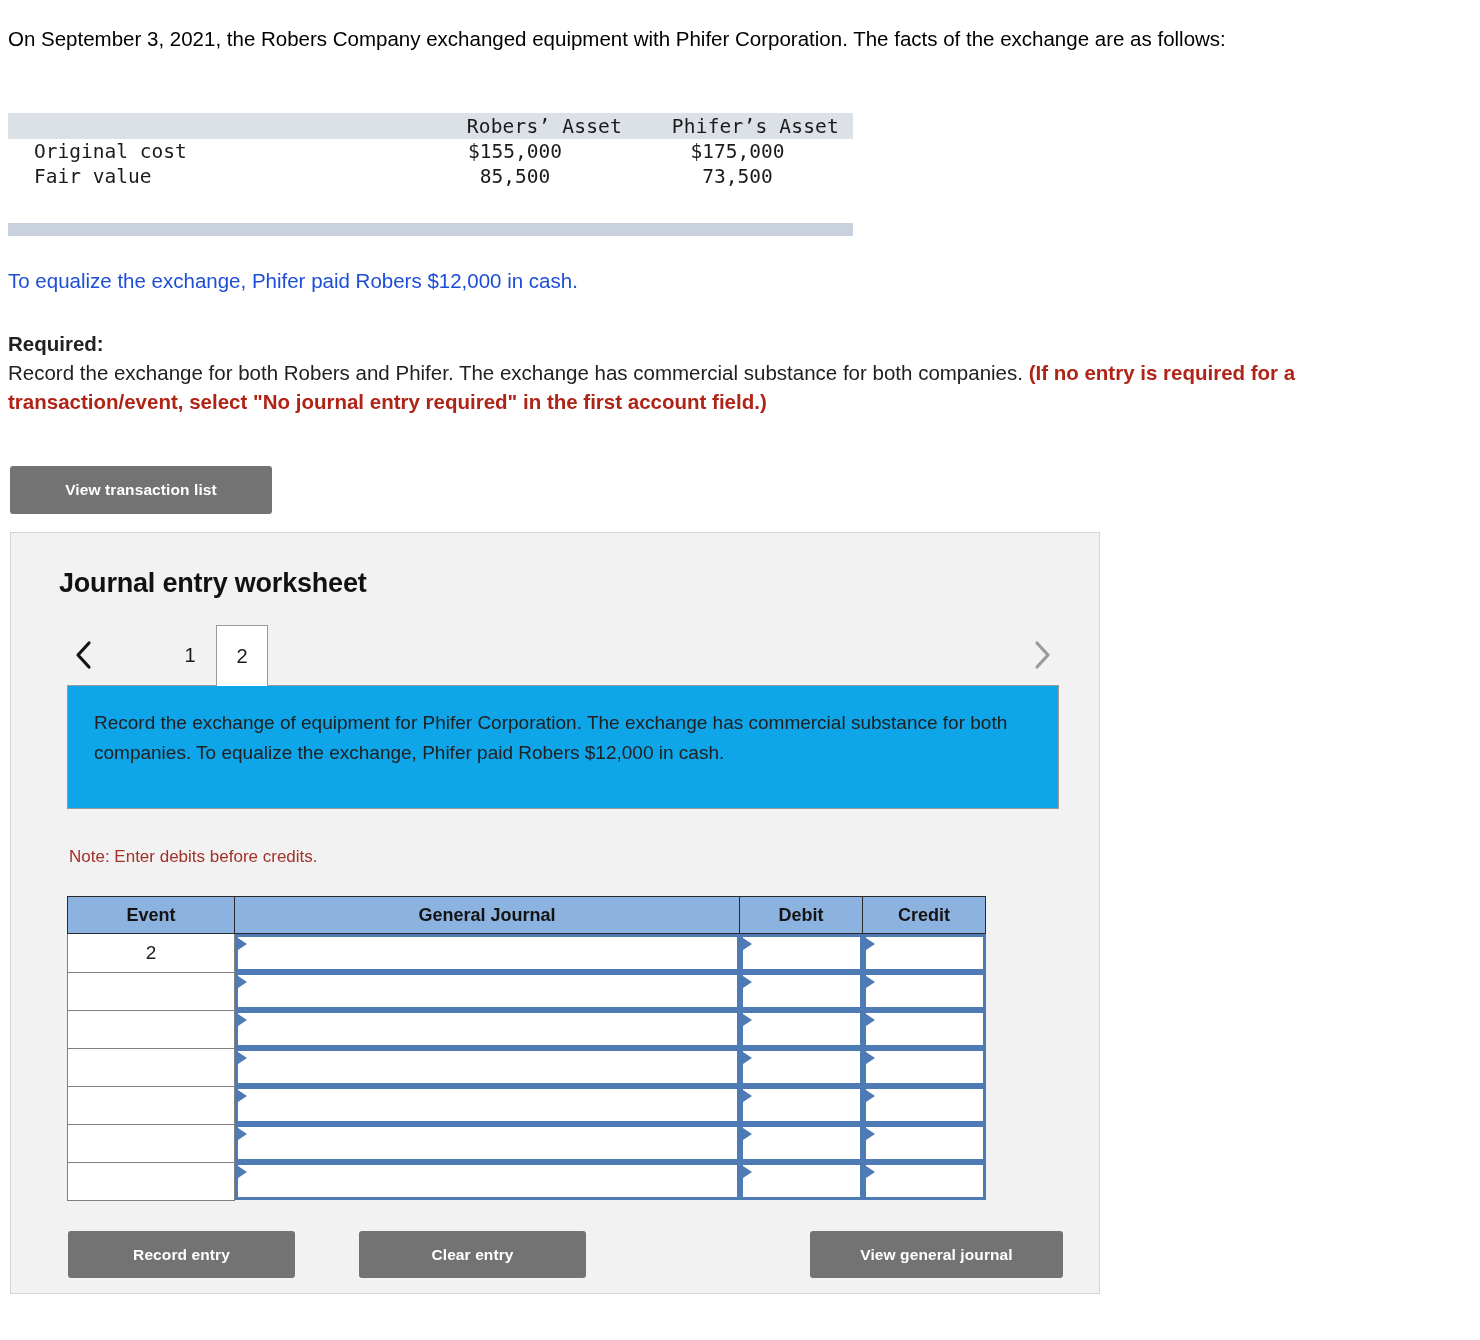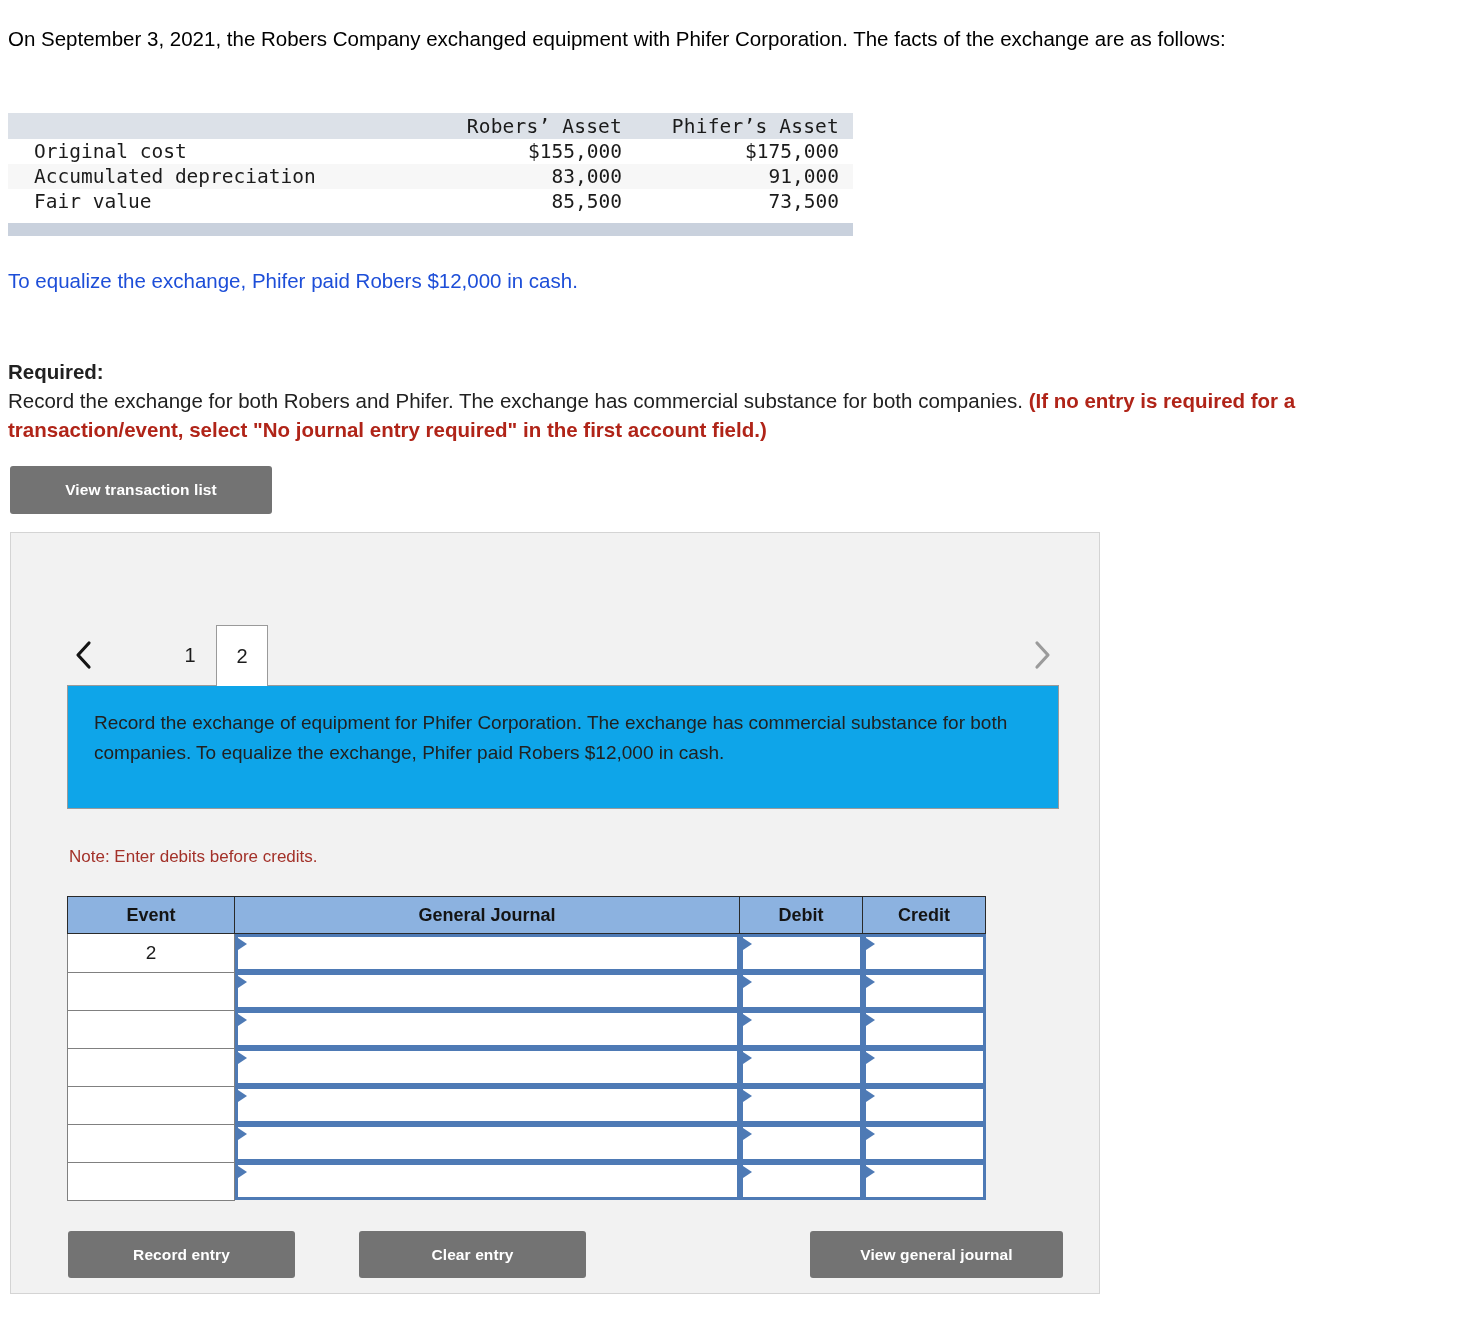--- a/index.html
+++ b/index.html
@@ -41,21 +41,21 @@
     height: 26px;
     vertical-align: middle;
     text-align: right;
     padding-right: 14px;
     letter-spacing: .2px;
   }
   .facts thead th.lbl { text-align: left; }
   .facts tbody td {
     height: 25px;
     vertical-align: middle;
-    text-align: right;
+    text-align: center;
     padding-right: 14px;
   }
   .facts tbody td.lbl { text-align: left; padding-left: 26px; padding-right: 0; }
   .facts tbody tr.alt { background: #f7f7f7; }
   .facts .c-lbl  { width: 400px; }
   .facts .c-a    { width: 228px; }
   .facts .c-b    { width: 217px; }
   .facts-foot {
     position: absolute;
     left: 8px; top: 223px;
@@ -69,21 +69,21 @@
     left: 8px; top: 269px;
     font-size: 20.5px;
     color: #1d4ed8;
   }
   .required-block {
     position: absolute;
     left: 8px; top: 329px; width: 1390px;
     font-size: 20.5px; line-height: 29px;
     color: #212121;
   }
-  .required-hd { font-weight: bold; display: block; margin-top: 28px; }
+  .required-hd { font-weight: bold; display: block; }
   .red-bold { color: #b02418; font-weight: bold; }
 
   
   .btn {
     background: #737373;
     color: #ffffff;
     border: none;
     font-family: "Liberation Sans", sans-serif;
     font-weight: bold;
     font-size: 15.5px;
@@ -257,45 +257,41 @@
       <th>Robers’ Asset</th>
       <th>Phifer’s Asset</th>
     </tr>
   </thead>
   <tbody>
     <tr>
       <td class="lbl">Original cost</td>
       <td>$155,000</td>
       <td>$175,000</td>
     </tr>
-    <tr class="alt">
-      <td class="lbl">Accumulated depreciation</td>
-      <td>83,000</td>
-      <td>91,000</td>
-    </tr>
     <tr>
       <td class="lbl">Fair value</td>
       <td>85,500</td>
       <td>73,500</td>
     </tr>
   </tbody>
 </table>
 <div class="facts-foot"></div>
 
 <div class="equalize">To equalize the exchange, Phifer paid Robers $12,000 in cash.</div>
 
 <div class="required-block">
   <span class="required-hd">Required:</span>
   <span>Record the exchange for both Robers and Phifer. The exchange has commercial substance for both companies. </span><span class="red-bold">(If no entry is required for a transaction/event, select "No journal entry required" in the first account field.)</span>
 </div>
 
 <button class="btn btn-transaction">View transaction list</button>
 
 <div class="worksheet">
 
+  <div class="ws-title">Journal entry worksheet</div>
 
   <div class="tabstrip">
     <div class="chev chev-left">
       <svg width="18" height="30" viewBox="0 0 18 30" aria-hidden="true">
         <polyline points="14,3 3,15 14,27" fill="none" stroke="#141414" stroke-width="3.2" stroke-linecap="round" stroke-linejoin="round"></polyline>
       </svg>
     </div>
     <div class="tab tab-1">1</div>
     <div class="tab tab-2">2</div>
     <div class="chev chev-right">

